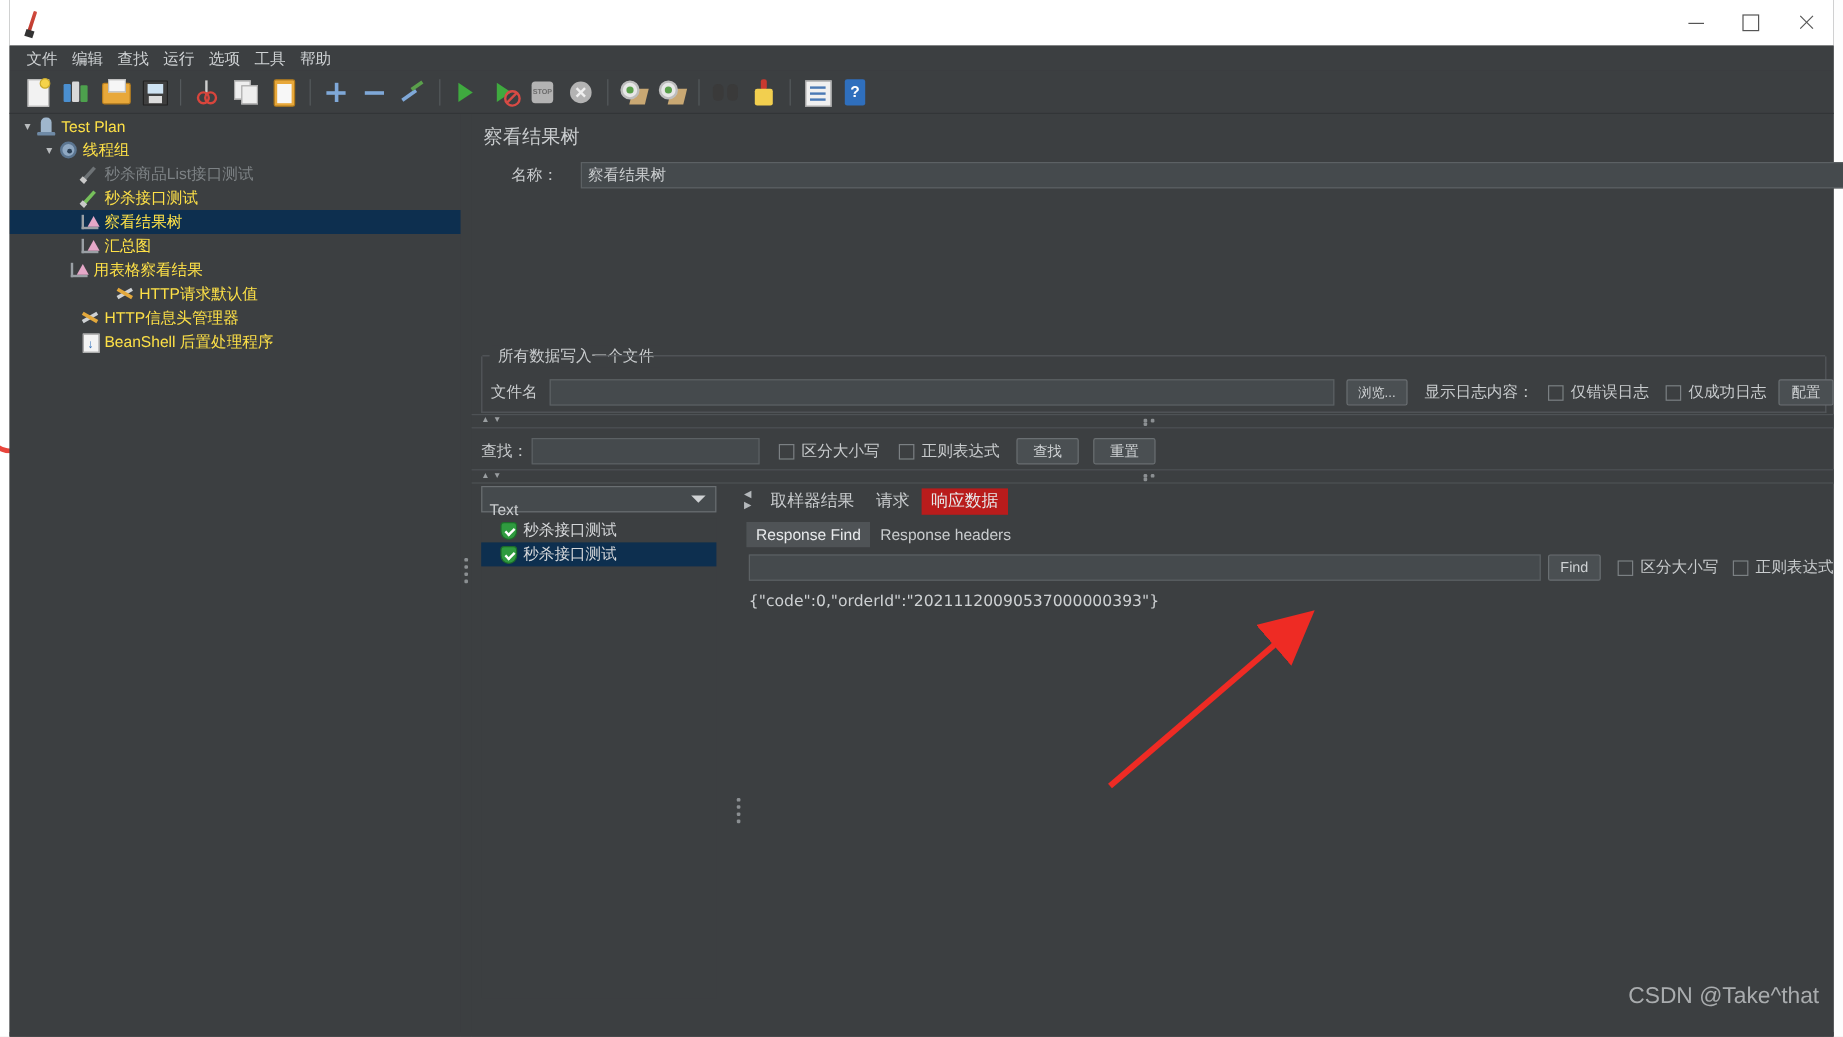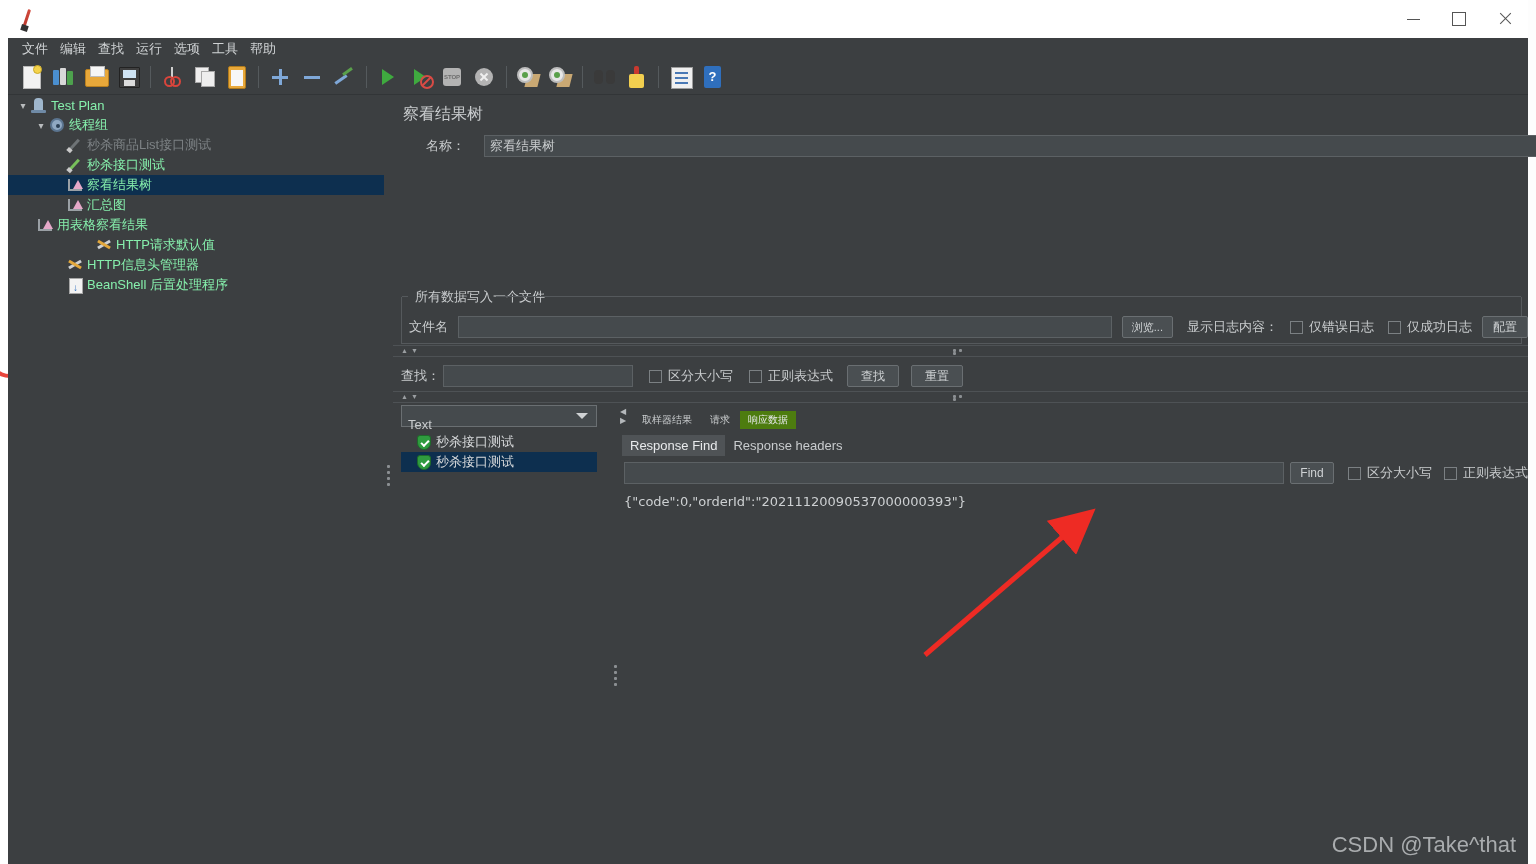--- a/index.html
+++ b/index.html
@@ -91,21 +91,21 @@
   .ic-list i{position:absolute;left:3px;width:13px;height:2px;background:#4a79b5;}
   .ic-help{position:absolute;left:6px;top:3px;width:17px;height:22px;background:#2f6fbd;border-radius:2px;display:flex;align-items:center;justify-content:center;color:#fff;font-size:13px;font-weight:bold;}
 
   
   .content{position:absolute;left:0;top:95px;width:1520px;height:769px;}
   .tree-pane{position:absolute;left:0;top:0;width:376px;height:769px;background:#3c3f41;overflow:hidden;}
   .tree-row{height:20px;display:flex;align-items:center;white-space:nowrap;padding-left:6px;box-sizing:border-box;}
   .tree-row.sel{background:#0d2f4f;}
   .tree-row .twisty{width:14px;color:#b9bcbe;font-size:10px;text-align:center;flex:0 0 auto;}
   .tree-row .ti{width:18px;height:16px;position:relative;flex:0 0 auto;margin-right:3px;}
-  .tree-row .tl{font-size:13px;color:#86efac;}
+  .tree-row .tl{font-size:13px;color:#fde047;}
   .tree-row .tl.dim{color:#7d8285;}
   .t-testplan{position:absolute;left:4px;top:1px;width:9px;height:14px;background:#9fb6cc;border-radius:4px 4px 2px 2px;}
   .t-testplan:after{content:"";position:absolute;left:-3px;bottom:-1px;width:15px;height:3px;background:#6f8aa6;border-radius:1px;}
   .t-gear{position:absolute;left:2px;top:1px;width:14px;height:14px;border-radius:50%;background:#8fa8c2;border:2px solid #5b7590;box-sizing:border-box;}
   .t-gear:after{content:"";position:absolute;left:4px;top:4px;width:4px;height:4px;background:#2b4056;border-radius:50%;}
   .t-pencil{position:absolute;left:3px;top:1px;width:3px;height:13px;background:#77c05b;transform:rotate(42deg);transform-origin:50% 50%;left:7px;}
   .t-pencil.gray{background:#6e7376;}
   .t-pencil:after{content:"";position:absolute;left:-1px;bottom:-3px;width:5px;height:4px;background:#c9c9c9;}
   .t-chart{position:absolute;left:2px;top:2px;width:14px;height:12px;border-left:2px solid #9aa0a5;border-bottom:2px solid #9aa0a5;box-sizing:border-box;}
   .t-chart:after{content:"";position:absolute;left:3px;bottom:0;width:0;height:0;border-left:5px solid transparent;border-right:5px solid transparent;border-bottom:9px solid #e5a8c8;}
@@ -151,33 +151,33 @@
   .shield{width:14px;height:15px;margin-right:5px;background:#2f9b3f;border-radius:3px 3px 7px 7px;position:relative;flex:0 0 auto;border:1px solid #1d6b2a;box-sizing:border-box;}
   .shield:after{content:"";position:absolute;left:3px;top:4px;width:6px;height:3px;border-left:2px solid #fff;border-bottom:2px solid #fff;transform:rotate(-45deg);}
   .res-row .rl{font-size:13px;color:#d6d8da;}
 
   .vsplit2{position:absolute;left:218px;top:0;width:9px;height:464px;}
   .vsplit2 .dots{position:absolute;left:3px;top:265px;width:3px;height:18px;}
   .vsplit2 .dots i{display:block;width:3px;height:3px;background:#8b8f92;margin-bottom:3px;border-radius:1px;}
 
   .lower-right{position:absolute;left:227px;top:5px;width:908px;height:459px;}
   .tabstrip{position:relative;height:24px;display:flex;align-items:flex-end;padding-left:14px;box-sizing:border-box;}
-  .tab{font-size:10px;color:#c9ccce;padding:2px 8px;margin-right:2px;white-space:nowrap;}
-  .tab.active{background:#4d7c0f;color:#e6e8ea;text-align:right;}
+  .tab{font-size:14px;color:#c9ccce;padding:2px 8px;margin-right:2px;white-space:nowrap;}
+  .tab.active{background:#b91c1c;color:#e6e8ea;text-align:right;}
   .tabarrows{position:absolute;left:0;top:2px;width:12px;font-size:8px;color:#b4b8bb;line-height:9px;}
   .subtabs{height:24px;display:flex;align-items:flex-end;padding-left:2px;box-sizing:border-box;margin-top:3px;}
   .subtab{font-size:13px;color:#c9ccce;padding:3px 8px;white-space:nowrap;}
   .subtab.active{background:#4f5356;color:#e8eaec;}
   .findbar{display:flex;align-items:center;margin-top:6px;}
   .bodytext{margin-top:10px;padding-left:4px;font-size:13px;color:#cdd0d2;font-family:"DejaVu Sans",sans-serif;white-space:nowrap;}
 
   
   .arrow-svg{position:absolute;left:440px;top:400px;pointer-events:none;}
 
-  .watermark{position:absolute;right:12px;bottom:6px;font-size:22px;color:#a9acae;font-family:"Liberation Sans","DejaVu Sans",sans-serif;}
+  .watermark{position:absolute;right:12px;bottom:22px;font-size:19px;color:#a9acae;font-family:"Liberation Sans","DejaVu Sans",sans-serif;}
 
   .statusstrip{position:absolute;left:0;bottom:0;width:1520px;height:4px;background:#3c3f41;}
 </style>
 </head>
 <body>
 
 <div class="screen">
 
   <div class="bg-left">
     <div class="red-arc"></div>
@@ -362,21 +362,21 @@
               <span class="t-chart"></span>
             </span>
           <span class="tl">察看结果树</span>
         </div>
         <div class="tree-row" style="padding-left:58px;">
           <span class="ti">
               <span class="t-chart"></span>
             </span>
           <span class="tl">汇总图</span>
         </div>
-        <div class="tree-row" style="padding-left:28px;">
+        <div class="tree-row" style="padding-left:28px;margin-left:21px;">
           <span class="ti">
               <span class="t-chart"></span>
             </span>
           <span class="tl">用表格察看结果</span>
         </div>
         <div class="tree-row" style="padding-left:87px;">
           <span class="ti">
               <span class="t-wrench">
                 <span class="w1"></span>
                 <span class="w2"></span>

